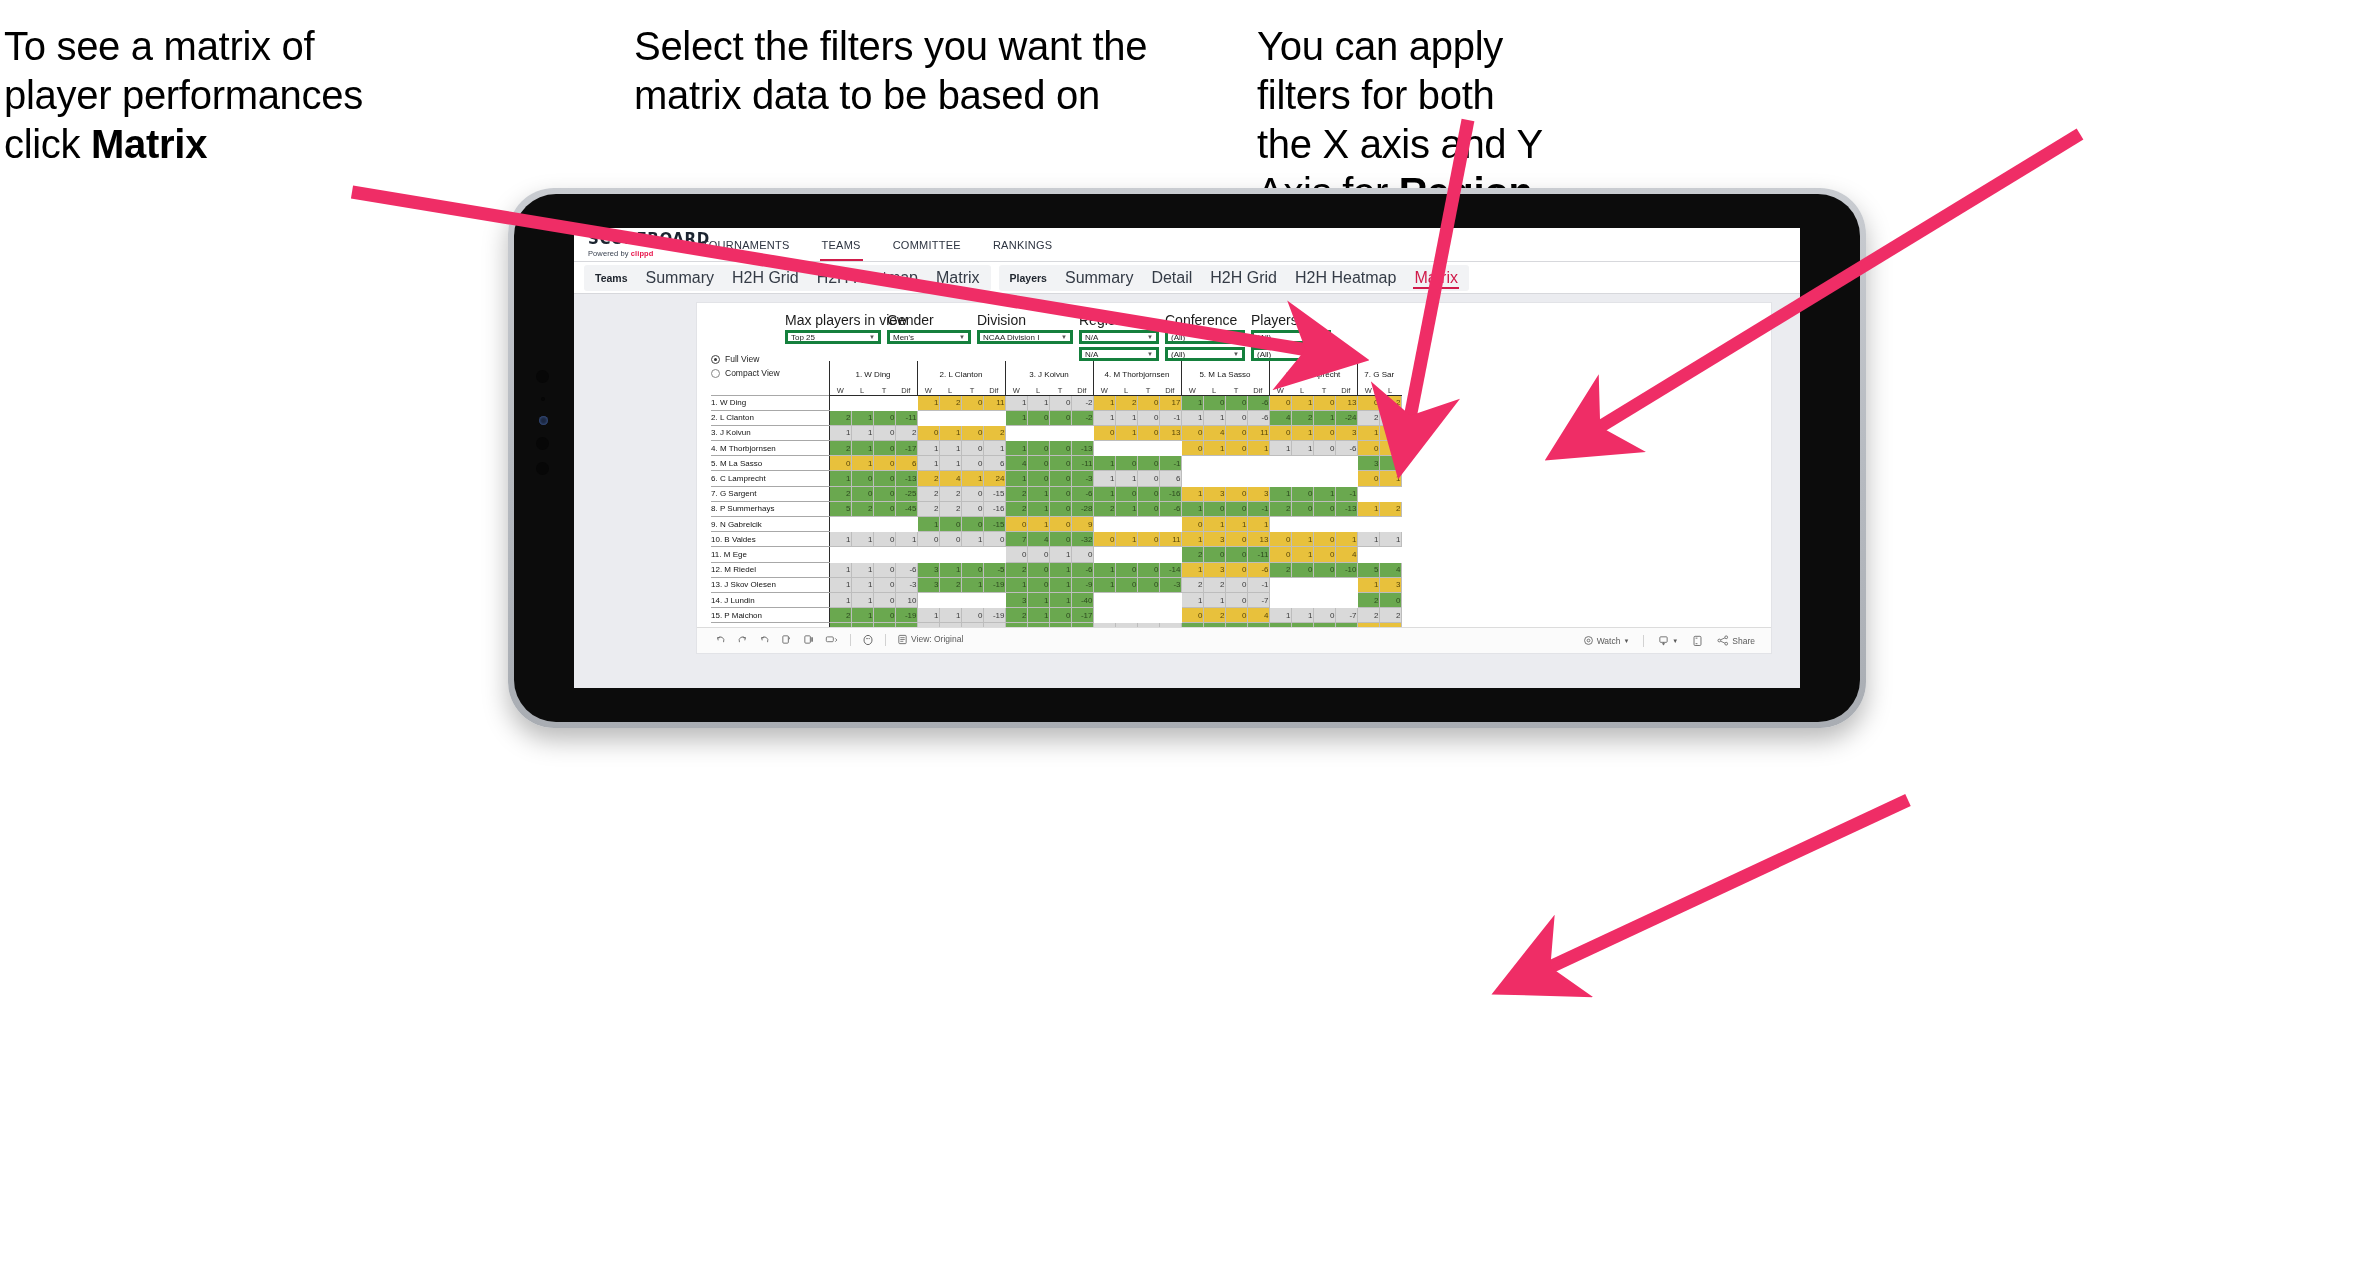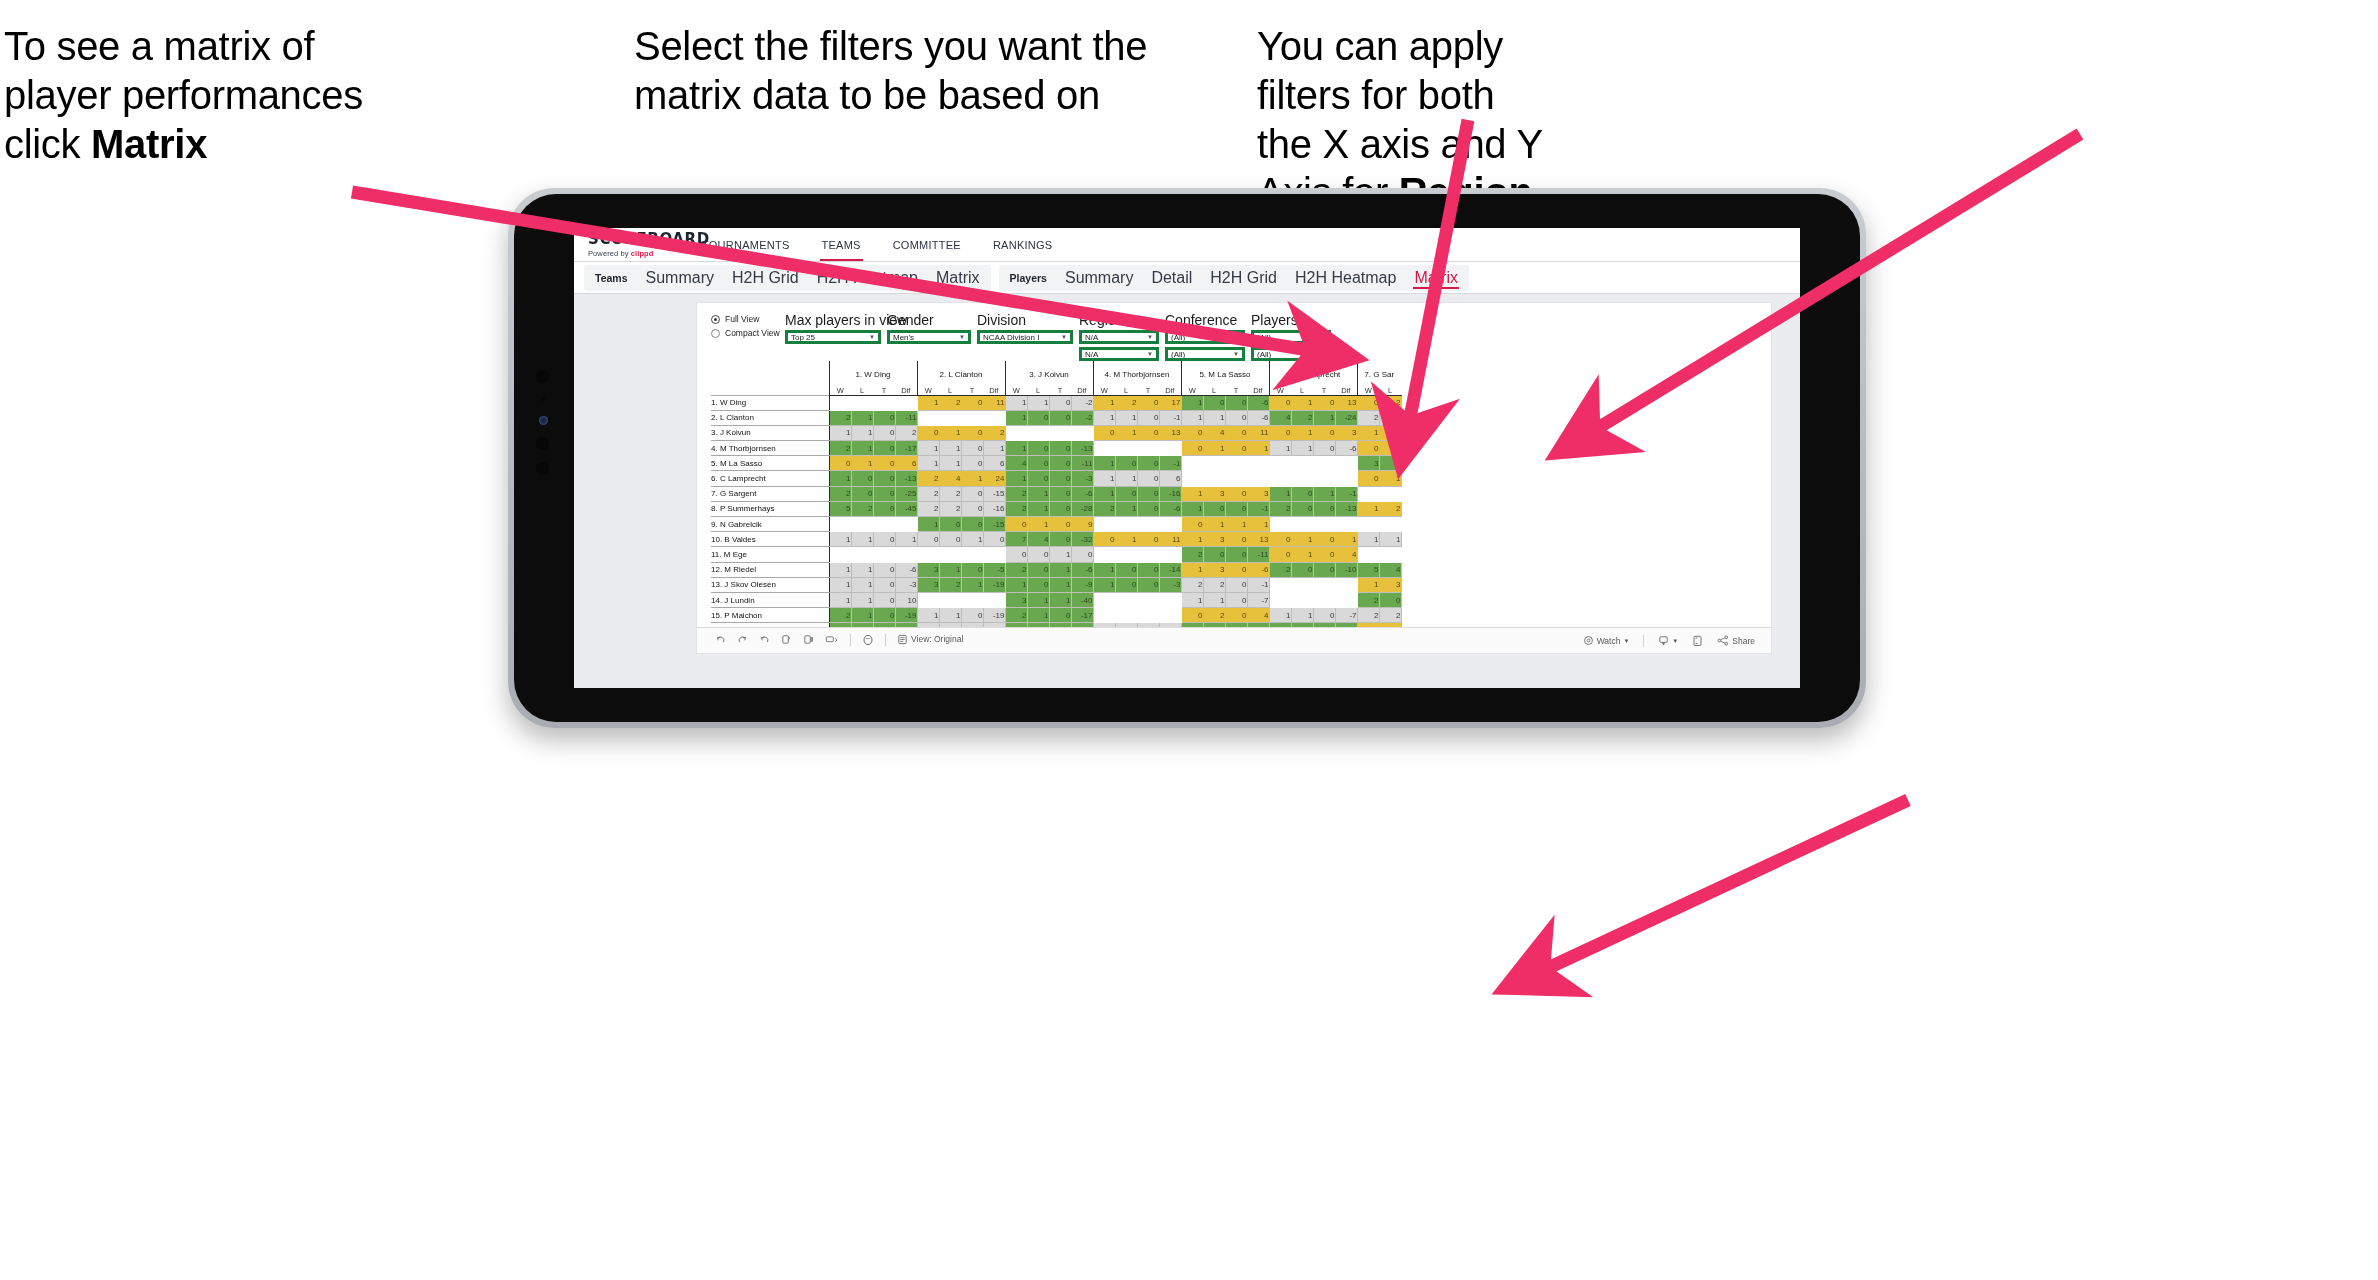--- a/index.html
+++ b/index.html
@@ -94,21 +94,21 @@
 
   
   .content { position:absolute; left:0; top:66px; right:0; bottom:0; background:#ebecf0; }
   .sheet {
     position:absolute; left:122px; top:8px; right:28px; bottom:34px;
     background:#ffffff; border:1px solid #e2e3e7;
   }
 
   
   .filters { position:absolute; left:14px; top:9px; right:10px; height:42px; display:flex; align-items:flex-start; gap:0; }
-  .viewtoggle { width:74px; padding-top:2px; }
+  .viewtoggle { width:74px; padding-top:2px;margin-top:40px; }
   .radio-row { display:flex; align-items:center; gap:5px; margin-bottom:4px; }
   .radio { width:9px; height:9px; border-radius:50%; border:1px solid #888; background:#fff; position:relative; flex:none; }
   .radio.on { border-color:#444; }
   .radio.on::after { content:""; position:absolute; left:2px; top:2px; width:3px; height:3px; border-radius:50%; background:#333; }
   .radio-lbl { font-size:8.5px; color:#222; white-space:nowrap; }
 
   .fgroup { margin-right:6px; }
   .fgroup.w1 { width:96px; }
   .fgroup.w2 { width:84px; }
   .fgroup.w3 { width:96px; }

